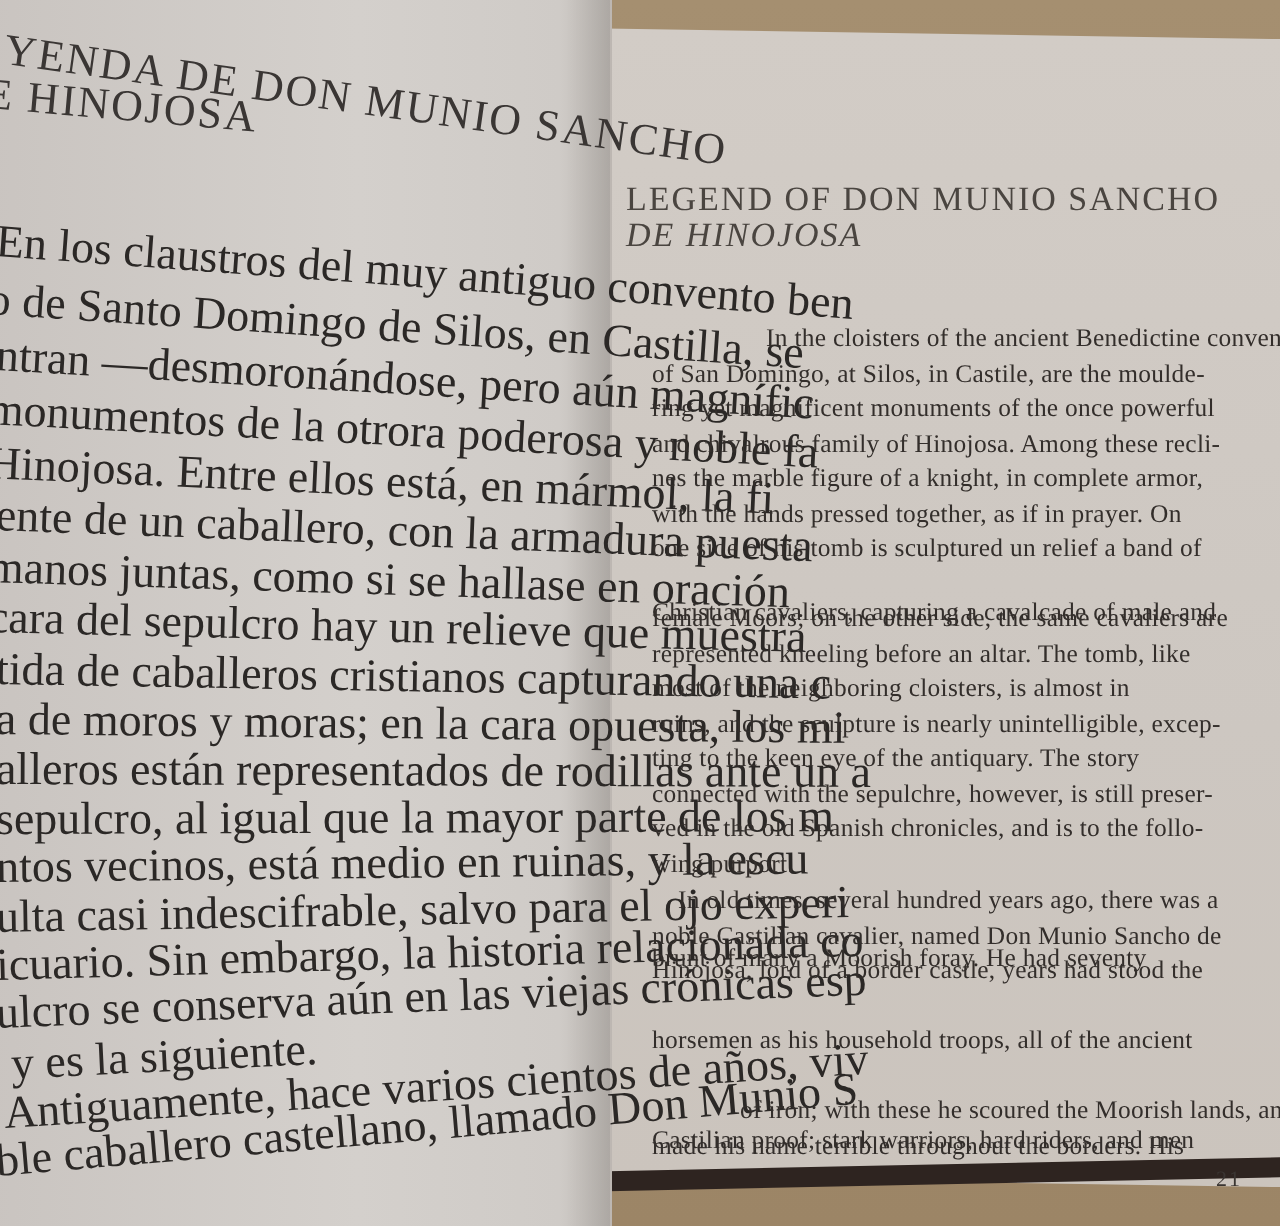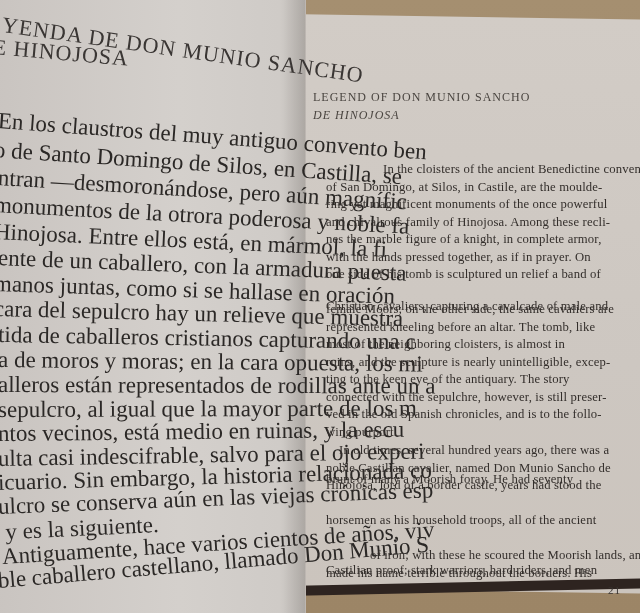--- a/index.html
+++ b/index.html
@@ -8,21 +8,21 @@
   .right-page{position:absolute;left:287px;top:14px;width:370px;height:574px;background:linear-gradient(180deg,#d2ccc6 0%,#cdc7c1 60%,#cbc4bd 100%);border-radius:0 0 0 0;transform:skewY(0.9deg);transform-origin:left top;}
   .right-shadow{position:absolute;left:298px;top:582px;width:360px;height:10px;background:#2e2420;transform:skewY(-1.2deg);}
   .left-page{position:absolute;left:-10px;top:-20px;width:315px;height:650px;background:linear-gradient(90deg,#c9c4c0 0%,#d4d0cc 60%,#cfcbc7 92%,#bbb6b1 100%);border-right:1px solid #bdb7b2;}
   .left-page .gutter{position:absolute;right:0;top:0;width:22px;height:100%;background:linear-gradient(90deg,rgba(0,0,0,0) 0%,rgba(0,0,0,0.08) 100%);}
 
   .lp-title{position:absolute;color:#3a3634;letter-spacing:1px;white-space:nowrap;}
   .lp-title1{left:4px;top:12px;font-size:22px;transform:rotate(8deg);transform-origin:left top;}
   .lp-title2{left:-6px;top:34px;font-size:22px;transform:rotate(5deg);transform-origin:left top;}
   .lp-line{position:absolute;color:#2b2826;white-space:nowrap;font-size:22.5px;transform-origin:left center;}
 
-  .rp-title{position:absolute;left:313px;font-size:12px;letter-spacing:1px;color:#4a4540;white-space:nowrap;}
+  .rp-title{position:absolute;left:313px;font-size:17px;letter-spacing:1px;color:#4a4540;white-space:nowrap;}
   .rp-line{position:absolute;left:326px;width:296px;font-size:12.7px;color:#332e2b;white-space:nowrap;letter-spacing:0.15px;}
   .rp-line.first{left:339px;}
   .page-num{position:absolute;left:608px;top:512px;font-size:11px;color:#3a3532;letter-spacing:1px;}
 </style>
 </head>
 <body>
 
 <div class="table-bg"></div>
 
 <div class="right-page"></div>

